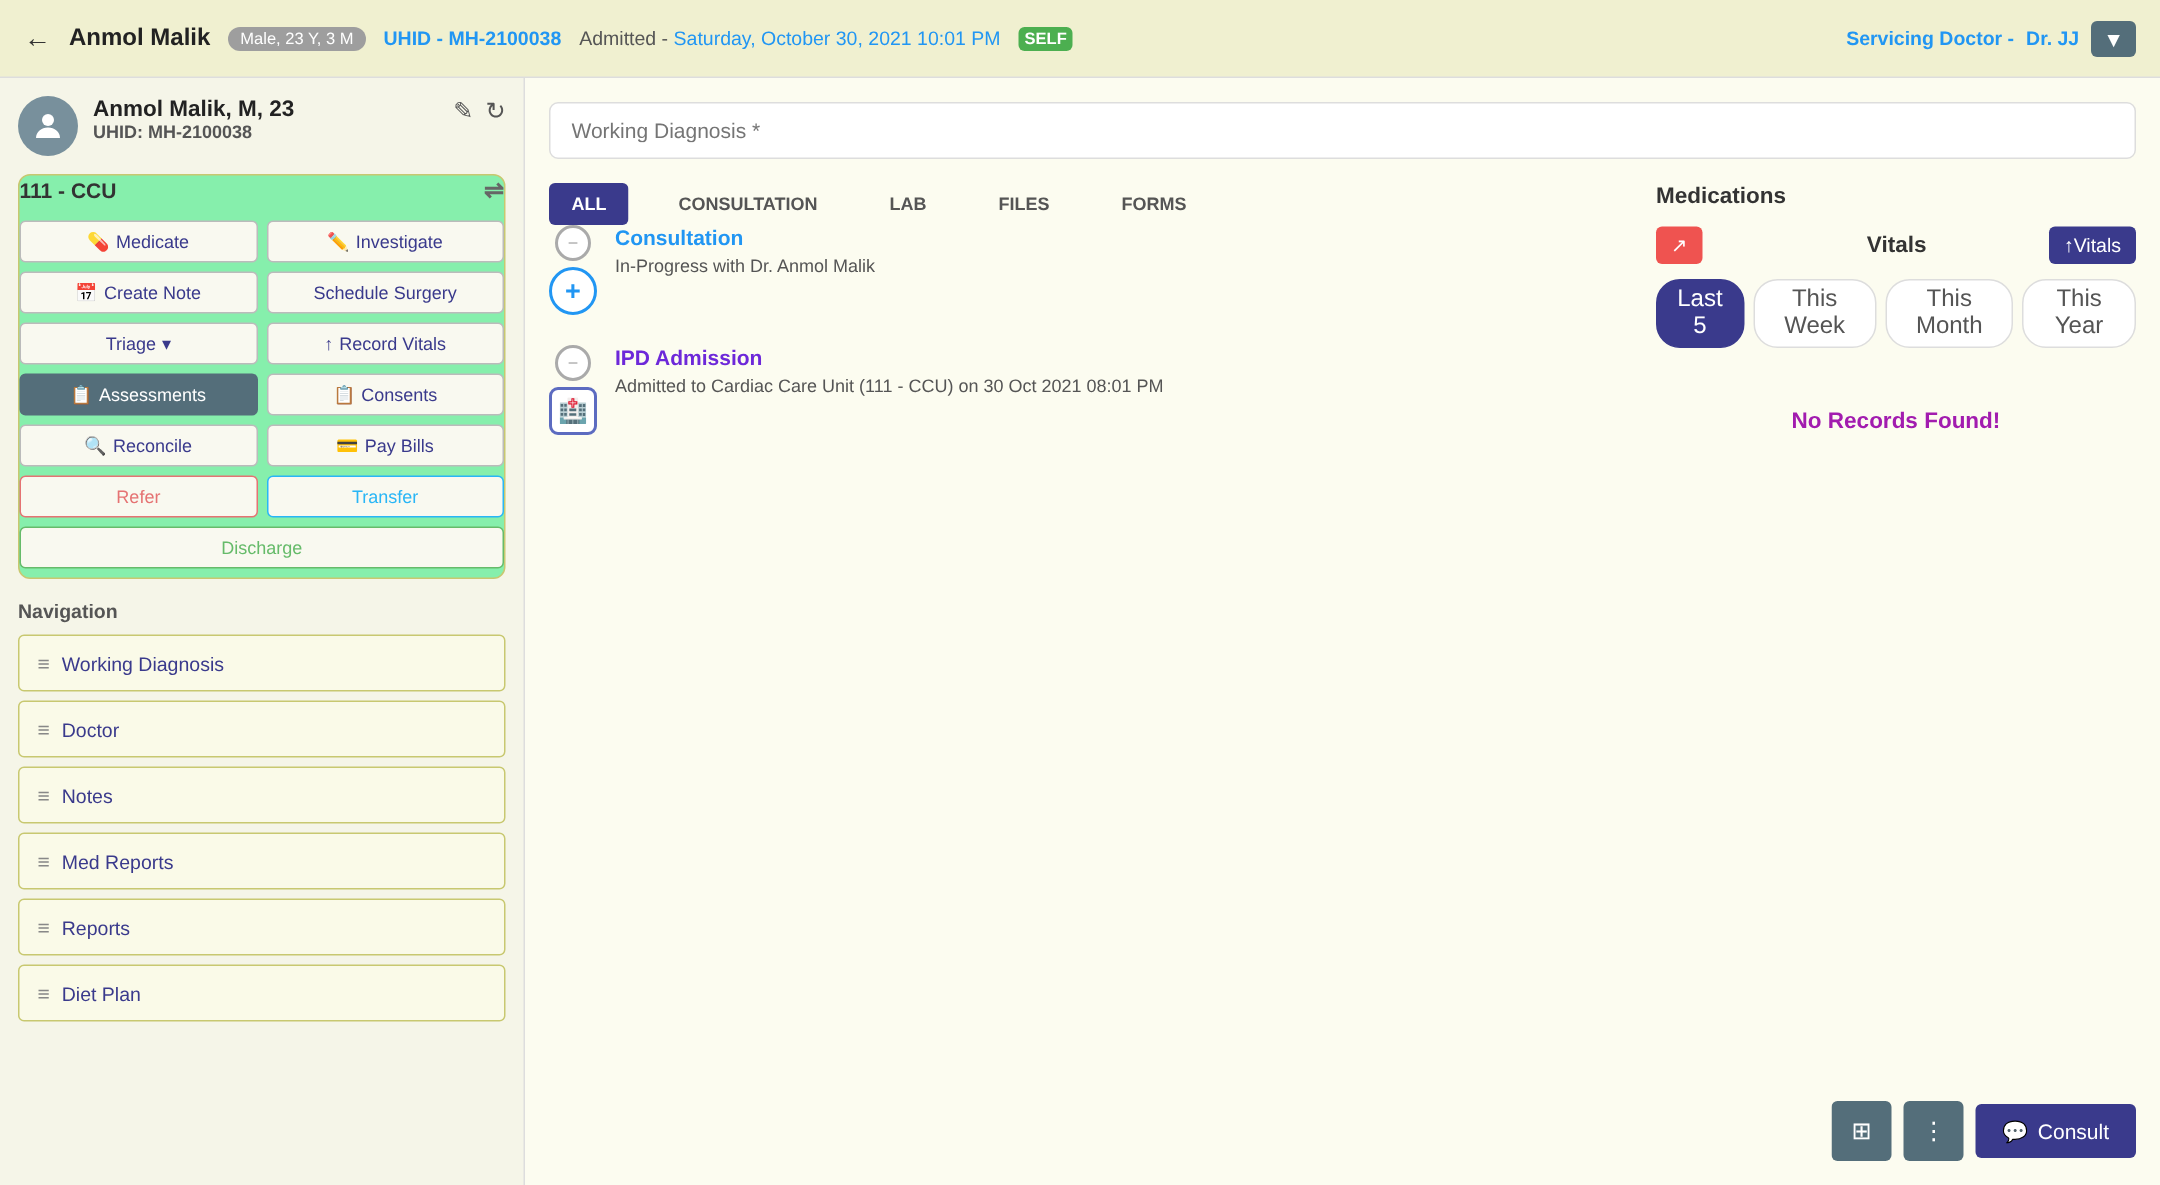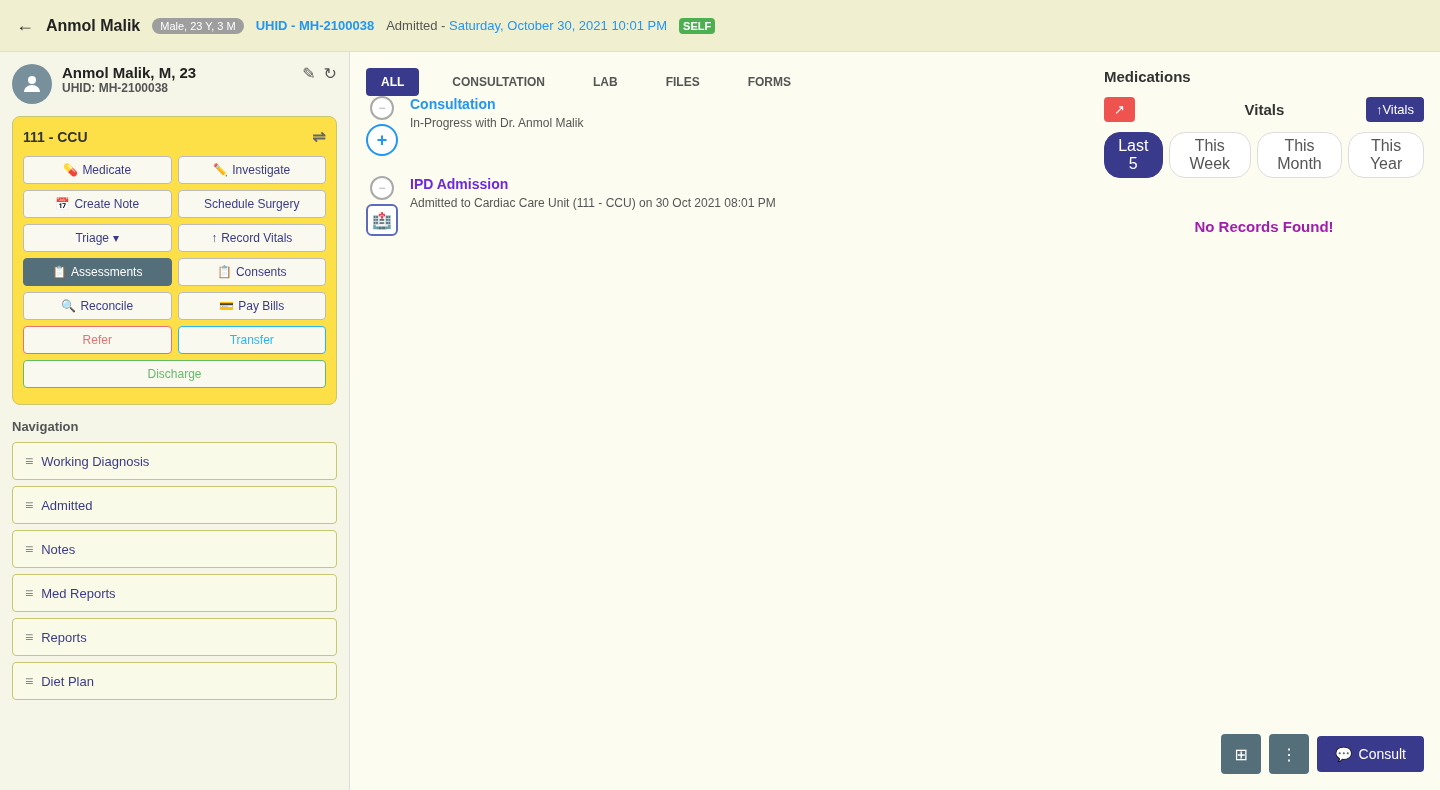--- a/index.html
+++ b/index.html
@@ -102,22 +102,22 @@
     .patient-name { font-size: 15px; font-weight: bold; color: #222; }
     .patient-uhid { font-size: 12px; color: #555; }
     .patient-uhid span { font-weight: bold; margin-top: 45px; }
     .patient-actions { display: flex; gap: 8px; }
     .icon-btn { background: none; border: none; cursor: pointer; color: #555; font-size: 16px; }
 
     
     .ward-box {
       border: 1px solid #c8c870;
       border-radius: 8px;
-      padding: 10px;
-      background: #fde047;
+      padding: 0;
+      background: #86efac;
       margin-bottom: 14px;
     }
     .ward-header {
       display: flex;
       justify-content: space-between;
       align-items: center;
       margin-bottom: 10px;
       font-weight: bold;
       font-size: 14px;
     }
@@ -377,20 +377,25 @@
   <span class="header-back">←</span>
   <span class="header-name">Anmol Malik</span>
   <span class="header-badge">Male, 23 Y, 3 M</span>
   <span class="header-uhid">
     <span>UHID -</span>&nbsp;<span style="color:#2196F3;font-weight:bold;">MH-2100038</span>
   </span>
   <span class="header-admitted">
     <span>Admitted -</span>&nbsp;<span style="color:#2196F3;">Saturday, October 30, 2021 10:01 PM</span>
   </span>
   <span class="self-badge">SELF</span>
+  <div class="header-right">
+    <span>Servicing Doctor -</span>
+    <span style="color:#2196F3;font-weight:bold;">Dr. JJ</span>
+    <button class="header-dropdown-btn">▼</button>
+  </div>
 </div>
 
 <div class="main-layout">
 
   <div class="sidebar">
 
     <div class="patient-card">
       <div class="avatar">
         <svg width="24" height="24" viewBox="0 0 24 24" fill="white">
           <circle cx="12" cy="8" r="4"></circle>
@@ -473,21 +478,21 @@
 
     <div class="nav-section">
       <div class="nav-title">Navigation</div>
 
       <div class="nav-item">
         <span class="nav-icon">≡</span>
         <span>Working Diagnosis</span>
       </div>
       <div class="nav-item">
         <span class="nav-icon">≡</span>
-        <span>Admitted</span>
+        <span>Doctor</span>
       </div>
       <div class="nav-item">
         <span class="nav-icon">≡</span>
         <span>Notes</span>
       </div>
       <div class="nav-item">
         <span class="nav-icon">≡</span>
         <span>Med Reports</span>
       </div>
       <div class="nav-item">
@@ -495,20 +500,21 @@
         <span>Reports</span>
       </div>
       <div class="nav-item">
         <span class="nav-icon">≡</span>
         <span>Diet Plan</span>
       </div>
     </div>
   </div>
 
   <div class="content">
+    <input class="diagnosis-input" type="text" placeholder="Working Diagnosis *" style="">
 
     <div class="content-inner">
 
       <div class="content-left">
 
         <div class="tabs">
           <div class="tab active">ALL</div>
           <div class="tab">CONSULTATION</div>
           <div class="tab">LAB</div>
           <div class="tab">FILES</div>

